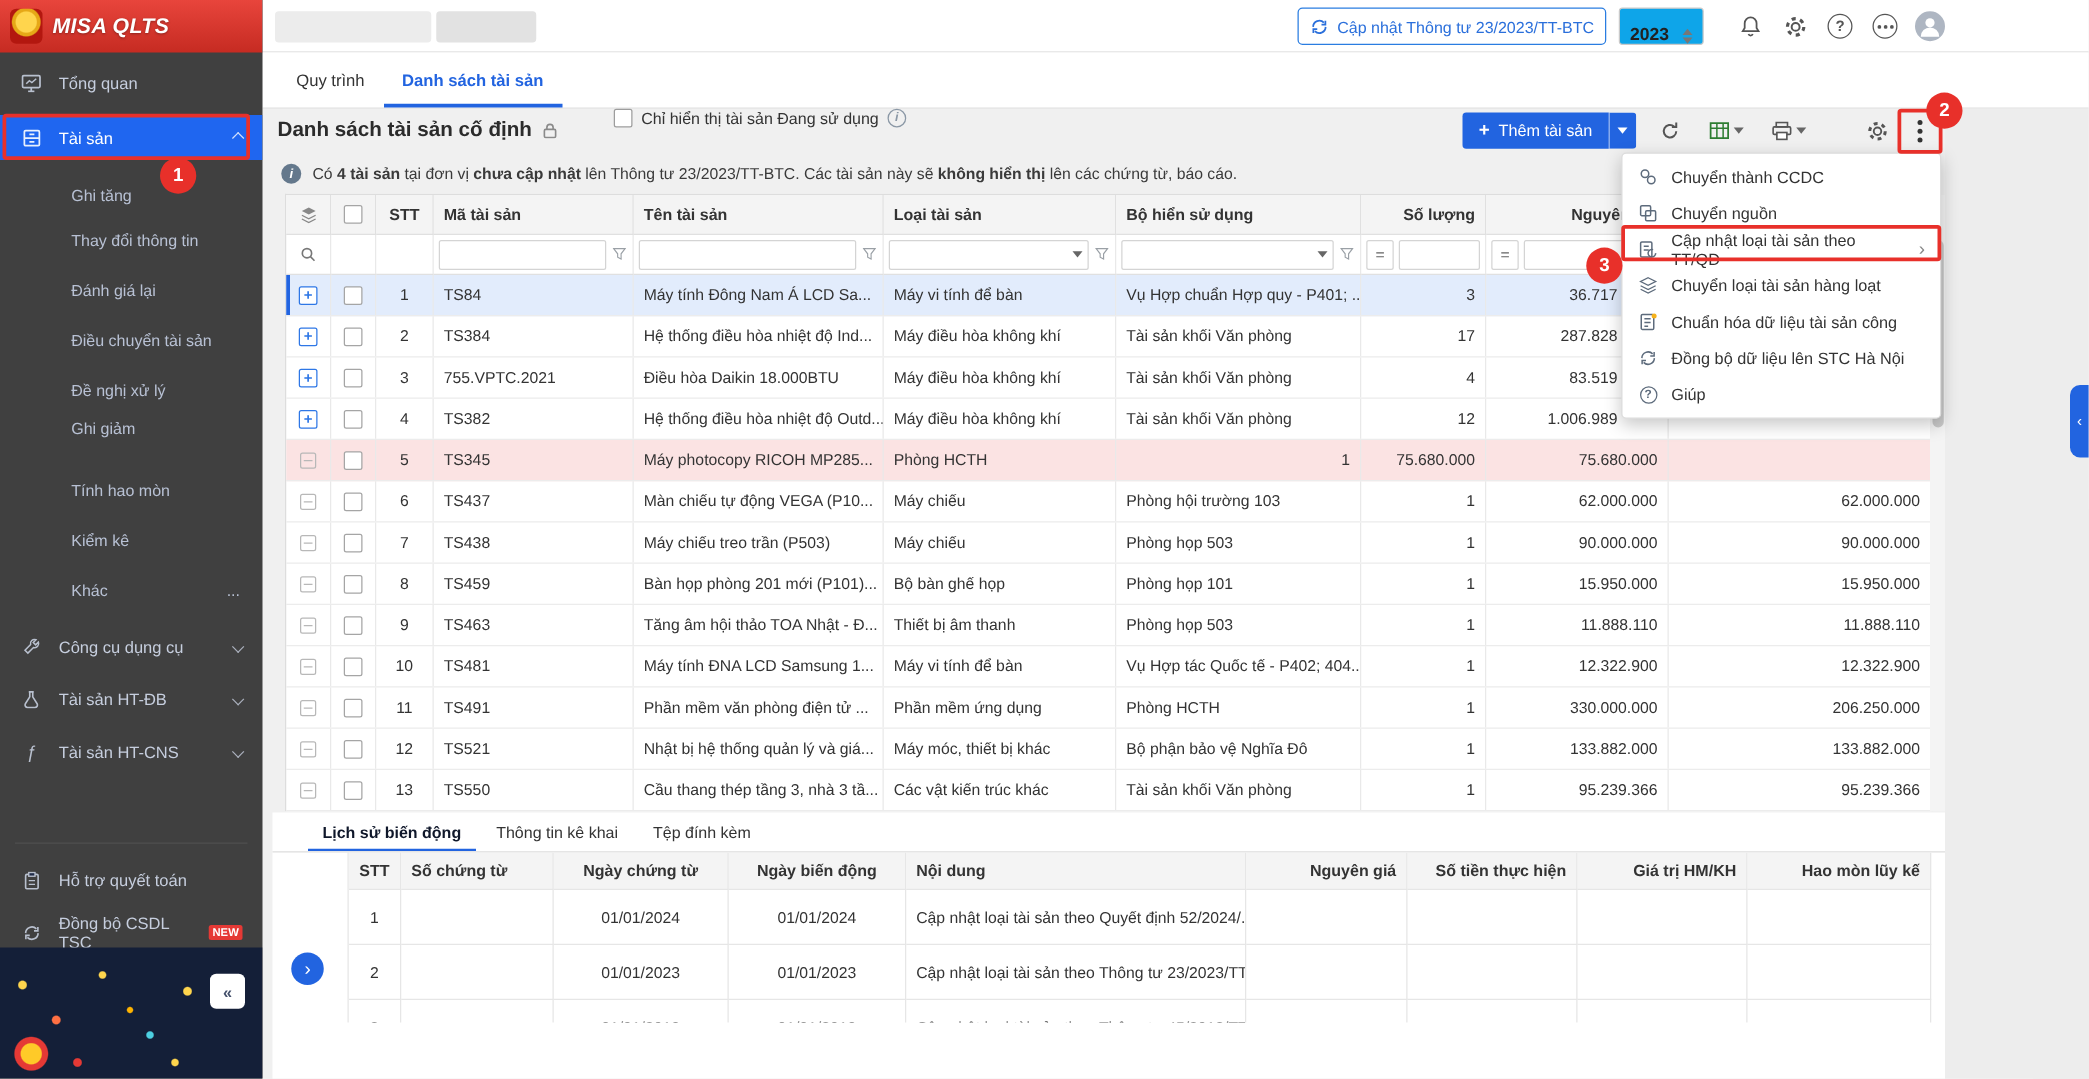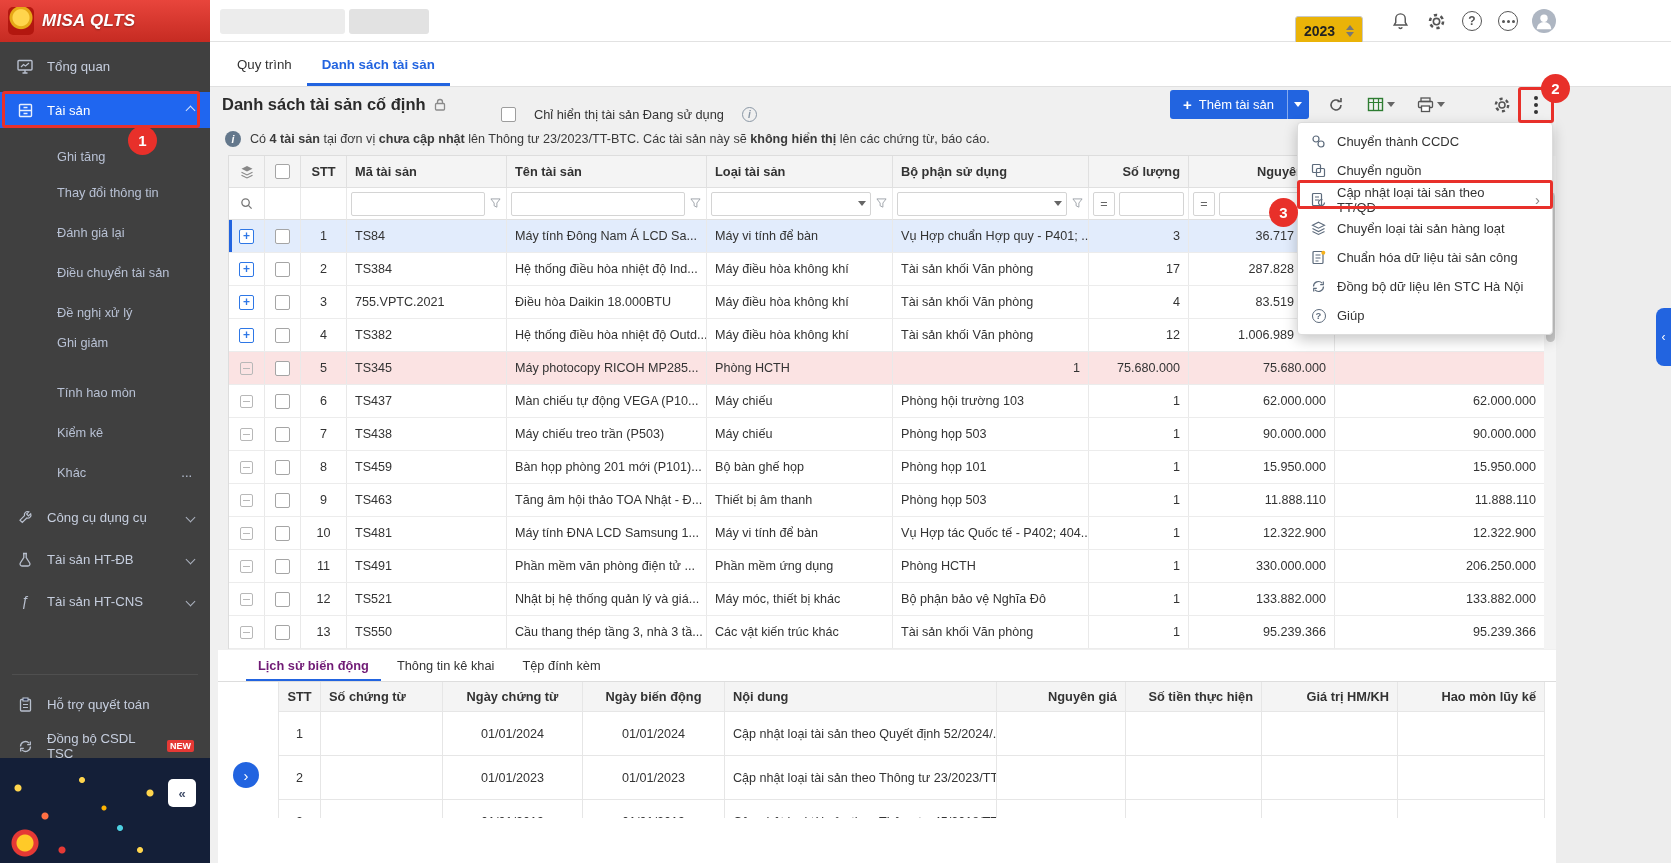--- a/index.html
+++ b/index.html
@@ -33,38 +33,38 @@
  radial-gradient(circle at 140px 92px,#ffd54d 0 2.5px,transparent 3.5px),
  #141f38;z-index:31}
 #collapsebtn{position:absolute;left:168px;top:779px;width:28px;height:28px;background:#fff;border-radius:5px;
  display:flex;align-items:center;justify-content:center;color:#44506b;font-weight:bold;font-size:13px;z-index:32;cursor:pointer}
 
 #main{position:absolute;left:210px;top:0;width:1461px;height:863px}
 #topbar{position:absolute;left:0;top:0;width:1461px;height:42px;background:#fff;border-bottom:1px solid #e2e2e2}
 .redact{position:absolute;border-radius:3px;background:#ececec}
 #updbtn{position:absolute;left:828px;top:6px;width:247px;height:30px;border:1px solid #2a7de1;border-radius:4px;background:#fff;
  color:#2a6fdb;display:flex;align-items:center;justify-content:center;gap:7px;font-size:12.8px;cursor:pointer}
-#yearbox{position:absolute;left:1085px;top:16px;width:68px;height:30px;border:1px solid #c9c9c9;border-radius:3px;background:#eab308;
- display:flex;align-items:center;padding:0 8px;font-weight:bold;font-size:14px;color:#222;cursor:pointer}
+#yearbox{position:absolute;left:1085px;top:6px;width:68px;height:30px;border:1px solid #c9c9c9;border-radius:3px;background:#0ea5e9;
+ display:flex;align-items:flex-end;padding:0 8px;font-weight:bold;font-size:14px;color:#222;cursor:pointer}
 .spin{display:flex;flex-direction:column;gap:2px;margin-left:auto}
 .tri-u{width:0;height:0;border-left:4px solid transparent;border-right:4px solid transparent;border-bottom:5px solid #777}
 .tri-d{width:0;height:0;border-left:4px solid transparent;border-right:4px solid transparent;border-top:5px solid #777}
 #topicons{position:absolute;left:1178px;top:0;height:42px;display:flex;align-items:center;gap:12px}
 .ticon{width:24px;height:24px;display:flex;align-items:center;justify-content:center;color:#555;cursor:pointer}
 .circ-o{width:20px;height:20px;border:1.5px solid #555;border-radius:50%;display:flex;align-items:center;justify-content:center;
  font-size:12px;font-weight:bold;color:#555}
 .hdots{display:flex;gap:2px}
 .hdots i{width:3px;height:3px;border-radius:50%;background:#555}
 
 #navtabs{position:absolute;left:0;top:42px;width:1461px;height:45px;background:#fff;border-bottom:1px solid #e0e0e0;display:flex;padding-left:12px}
 .ntab{display:flex;align-items:center;padding:0 15px;font-size:13.3px;color:#333;cursor:pointer}
 .ntab.active{color:#2264e0;font-weight:bold;box-shadow:inset 0 -3px 0 #2264e0}
 
 #ptitle{position:absolute;left:12px;top:87px;height:35px;display:flex;align-items:center;gap:8px;font-size:16.5px;font-weight:bold;color:#2b2b2b}
-#onlyuse{position:absolute;left:291px;top:87px;height:35px;display:flex;align-items:flex-end;gap:18px;font-size:12.8px;color:#333}
+#onlyuse{position:absolute;left:281px;top:87px;height:35px;display:flex;align-items:flex-start;gap:7px;font-size:12.8px;color:#333}
 .cbx{width:15px;height:15px;border:1px solid #9d9d9d;border-radius:2px;background:#fff;flex:0 0 15px;cursor:pointer}
 .info-i{width:15px;height:15px;border-radius:50%;border:1.3px solid #8a97a5;color:#8a97a5;font-size:10px;font-weight:bold;font-style:italic;
  display:flex;align-items:center;justify-content:center}
 #addbtn{position:absolute;left:960px;top:90px;height:29px;display:flex;cursor:pointer}
 #addbtn .amain{background:#2264e0;color:#fff;display:flex;align-items:center;gap:7px;padding:0 13px;border-radius:3px 0 0 3px;font-size:13px}
 #addbtn .adrop{background:#2264e0;width:22px;border-left:1px solid rgba(255,255,255,.45);border-radius:0 3px 3px 0;display:flex;align-items:center;justify-content:center}
 .wtri{width:0;height:0;border-left:4px solid transparent;border-right:4px solid transparent;border-top:5px solid #fff}
 .gtri{width:0;height:0;border-left:4px solid transparent;border-right:4px solid transparent;border-top:5px solid #666;margin-left:3px}
 .tbtn{position:absolute;top:90px;height:29px;display:flex;align-items:center;justify-content:center;color:#555;cursor:pointer}
 
@@ -91,21 +91,21 @@
 .fin{flex:1;height:24px;border:1px solid #d4d4d4;border-radius:2px;background:#fff;display:flex;align-items:center;justify-content:flex-end;padding:0 4px;cursor:text}
 .eqc{flex:0 0 22px;height:24px;border:1px solid #d4d4d4;border-radius:2px;display:flex;align-items:center;justify-content:center;color:#666;background:#fff;cursor:pointer}
 .funn{flex:0 0 13px;display:flex;justify-content:center;cursor:pointer}
 #vscroll{position:absolute;left:1334px;top:156px;width:12px;height:493px;background:#f4f4f4;z-index:5}
 #vscroll .thumb{position:absolute;left:1.5px;top:36px;width:9px;height:150px;background:#c9c9c9;border-radius:5px}
 #gutter{position:absolute;left:1346px;top:87px;width:115px;height:776px;background:#ededed}
 
 #dpanel{position:absolute;left:8px;top:650px;width:1338px;height:213px;background:#fff}
 #dtabs{height:32px;border-bottom:1px solid #ddd;display:flex;padding-left:28px;gap:4px}
 .dtab{display:flex;align-items:center;padding:0 12px;font-size:12.8px;color:#333;cursor:pointer}
-.dtab.active{color:#701a75;font-weight:bold;box-shadow:inset 0 -2px 0 #2264e0}
+.dtab.active{color:#0f172a;font-weight:bold;box-shadow:inset 0 -2px 0 #2264e0}
 #htable{position:absolute;left:60px;top:32px;width:1268px;height:136px;overflow:hidden;border-left:1px solid #e6e6e6}
 .h-grid{display:grid;grid-template-columns:42px 122px 140px 142px 272px 129px 136px 136px 147px}
 .h-cell{display:flex;align-items:center;padding:0 8px;border-right:1px solid #e6e6e6;border-bottom:1px solid #e6e6e6;overflow:hidden;white-space:nowrap;font-size:12.6px}
 .h-head .h-cell{height:30px;background:#f4f4f4;font-weight:bold;font-size:12.8px}
 .h-row .h-cell{height:44px}
 .hctr{justify-content:center}
 .hnum{justify-content:flex-end}
 #nextbtn{position:absolute;left:15px;top:112px;width:26px;height:26px;border-radius:50%;background:#2264e0;color:#fff;
  display:flex;align-items:center;justify-content:center;font-size:15px;cursor:pointer}
 #righttab{position:absolute;right:0;top:308px;width:15px;height:58px;background:#2264e0;border-radius:8px 0 0 8px;color:#fff;
@@ -231,20 +231,29 @@
 
   <div id="festive"></div>
   <div id="collapsebtn">«</div>
 </div>
 
 <div id="main">
 
   <div id="topbar">
     <div class="redact" style="left:10px;top:9px;width:125px;height:25px"></div>
     <div class="redact" style="left:139px;top:9px;width:80px;height:25px;background:#e2e2e2"></div>
+    <div id="updbtn">
+      <span>
+        <svg width="15" height="15" viewBox="0 0 15 15">
+            <path d="M12.5 7.5a5 5 0 0 1-8.6 3.4M2.5 7.5a5 5 0 0 1 8.6-3.4" fill="none" stroke="#2a6fdb" stroke-width="1.4"></path>
+            <path d="M12.3 2.6v3.1h-3.1M2.7 12.4V9.3h3.1" fill="none" stroke="#2a6fdb" stroke-width="1.4"></path>
+          </svg>
+      </span>
+      <span>Cập nhật Thông tư 23/2023/TT-BTC</span>
+    </div>
     <div id="yearbox">
       <span>2023</span>
       <span class="spin">
           <i class="tri-u"></i>
           <i class="tri-d"></i>
         </span>
     </div>
     <div id="topicons">
       <span class="ticon">
         <svg width="19" height="19" viewBox="0 0 20 20">
@@ -363,21 +372,21 @@
             <path d="M1.5 7.2L7 10l5.5-2.8M1.5 10.2L7 13l5.5-2.8" fill="none" stroke="#888" stroke-width="1.1"></path>
           </svg>
       </div>
       <div class="t-cell ctr">
           <span class="cb"></span>
         </div>
       <div class="t-cell ctr">STT</div>
       <div class="t-cell">Mã tài sản</div>
       <div class="t-cell">Tên tài sản</div>
       <div class="t-cell">Loại tài sản</div>
-      <div class="t-cell">Bộ phận sử dụng</div>
+      <div class="t-cell">Bộ hiển sử dụng</div>
       <div class="t-cell num">Số lượng</div>
       <div class="t-cell num">Nguyên giá</div>
       <div class="t-cell"></div>
     </div>
     <div class="t-grid t-filter">
       <div class="t-cell ctr">
         <span>
           <svg width="13" height="13" viewBox="0 0 14 14">
               <circle cx="6" cy="6" r="4" fill="none" stroke="#777" stroke-width="1.4"></circle>
               <path d="M9 9l3.5 3.5" stroke="#777" stroke-width="1.4"></path>

